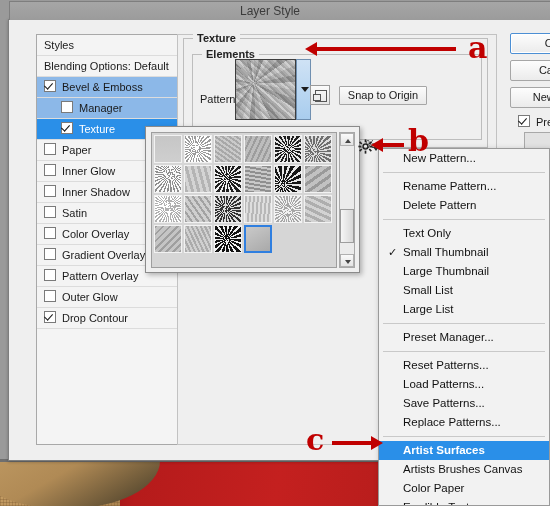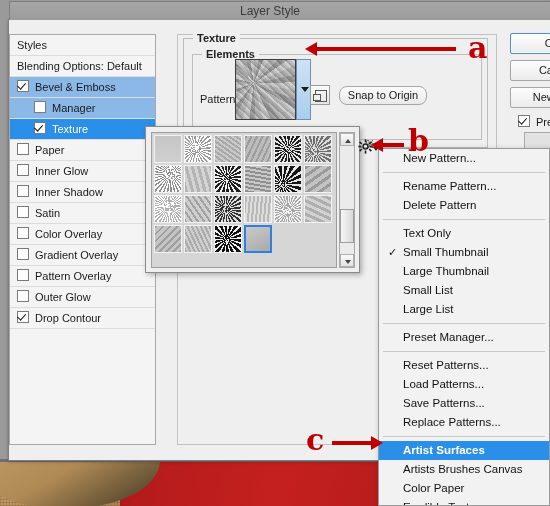--- a/index.html
+++ b/index.html
@@ -32,21 +32,21 @@
     background:#efefef;border:1px solid #7e7e7e;border-right:none;
     box-shadow:0 1px 3px rgba(0,0,0,.25);}
   #titlebar{position:absolute;left:0;top:-19px;width:542px;height:19px;
     background:linear-gradient(#a6a6a6,#9b9b9b);
     border:1px solid #7e7e7e;border-bottom:none;border-right:none;
     box-sizing:border-box;}
   #title-text{position:absolute;left:0;top:0;width:520px;height:19px;line-height:19px;
     text-align:center;font-size:12px;color:#3b3b3b;}
 
   
-  #styles-panel{position:absolute;left:0;top:14px;width:147px;height:411px;
+  #styles-panel{position:absolute;left:27px;top:14px;width:147px;height:411px;
     background:#f4f4f4;border:1px solid #a8a8a8;box-sizing:border-box;}
   .sl-row{position:relative;height:21px;line-height:21px;box-sizing:border-box;
     border-bottom:1px solid #dcdcdc;padding-left:7px;white-space:nowrap;font-size:11px;}
   .sl-row.header{font-weight:normal;}
   .sl-row.sel{background:#8cb8e8;}
   .sl-row.sel2{background:#2a8fe8;color:#fff;}
   .sl-row.sub{padding-left:24px;}
   .cbx{display:inline-block;width:10px;height:10px;border:1px solid #7a7a7a;background:#fff;
     vertical-align:-1px;margin-right:6px;position:relative;}
   .cbx.on:after{content:"";position:absolute;left:1px;top:0px;width:4px;height:7px;
@@ -78,21 +78,21 @@
   #pattern-arrow:after{content:"";position:absolute;left:4px;top:27px;
     border-left:4px solid transparent;border-right:4px solid transparent;border-top:5px solid #1c1c1c;}
 
   #snap-icon{position:absolute;left:310px;top:85px;width:20px;height:20px;
     background:linear-gradient(#fbfbfb,#e6e6e6);border:1px solid #9a9a9a;box-sizing:border-box;}
   #snap-icon .sq{position:absolute;left:4px;top:4px;width:10px;height:10px;border:1px solid #555;}
   #snap-icon .sq:after{content:"";position:absolute;left:-3px;top:3px;width:6px;height:5px;border:1px solid #555;background:#eee;}
 
   #snap-btn{position:absolute;left:339px;top:86px;width:88px;height:19px;line-height:17px;text-align:center;
     background:linear-gradient(#fcfcfc,#e9e9e9);border:1px solid #a6a6a6;box-sizing:border-box;
-    font-size:11px;border-radius:8px;}
+    font-size:11px;border-radius:1px;}
 
   #pct-label{position:absolute;left:366px;top:139px;font-size:10px;color:#333;z-index:2;}
 
   
   #ok-btn{position:absolute;left:510px;top:33px;width:78px;height:21px;line-height:19px;
     background:linear-gradient(#fdfdfd,#ebebeb);border:1px solid #4c8fd4;box-sizing:border-box;
     box-shadow:inset 0 0 0 1px #fff;text-align:center;font-size:11px;border-radius:2px;}
   #cancel-btn{position:absolute;left:510px;top:60px;width:78px;height:21px;line-height:19px;
     background:linear-gradient(#fdfdfd,#ebebeb);border:1px solid #a6a6a6;box-sizing:border-box;
     text-align:center;font-size:11px;border-radius:2px;color:#1a1a1a;}

